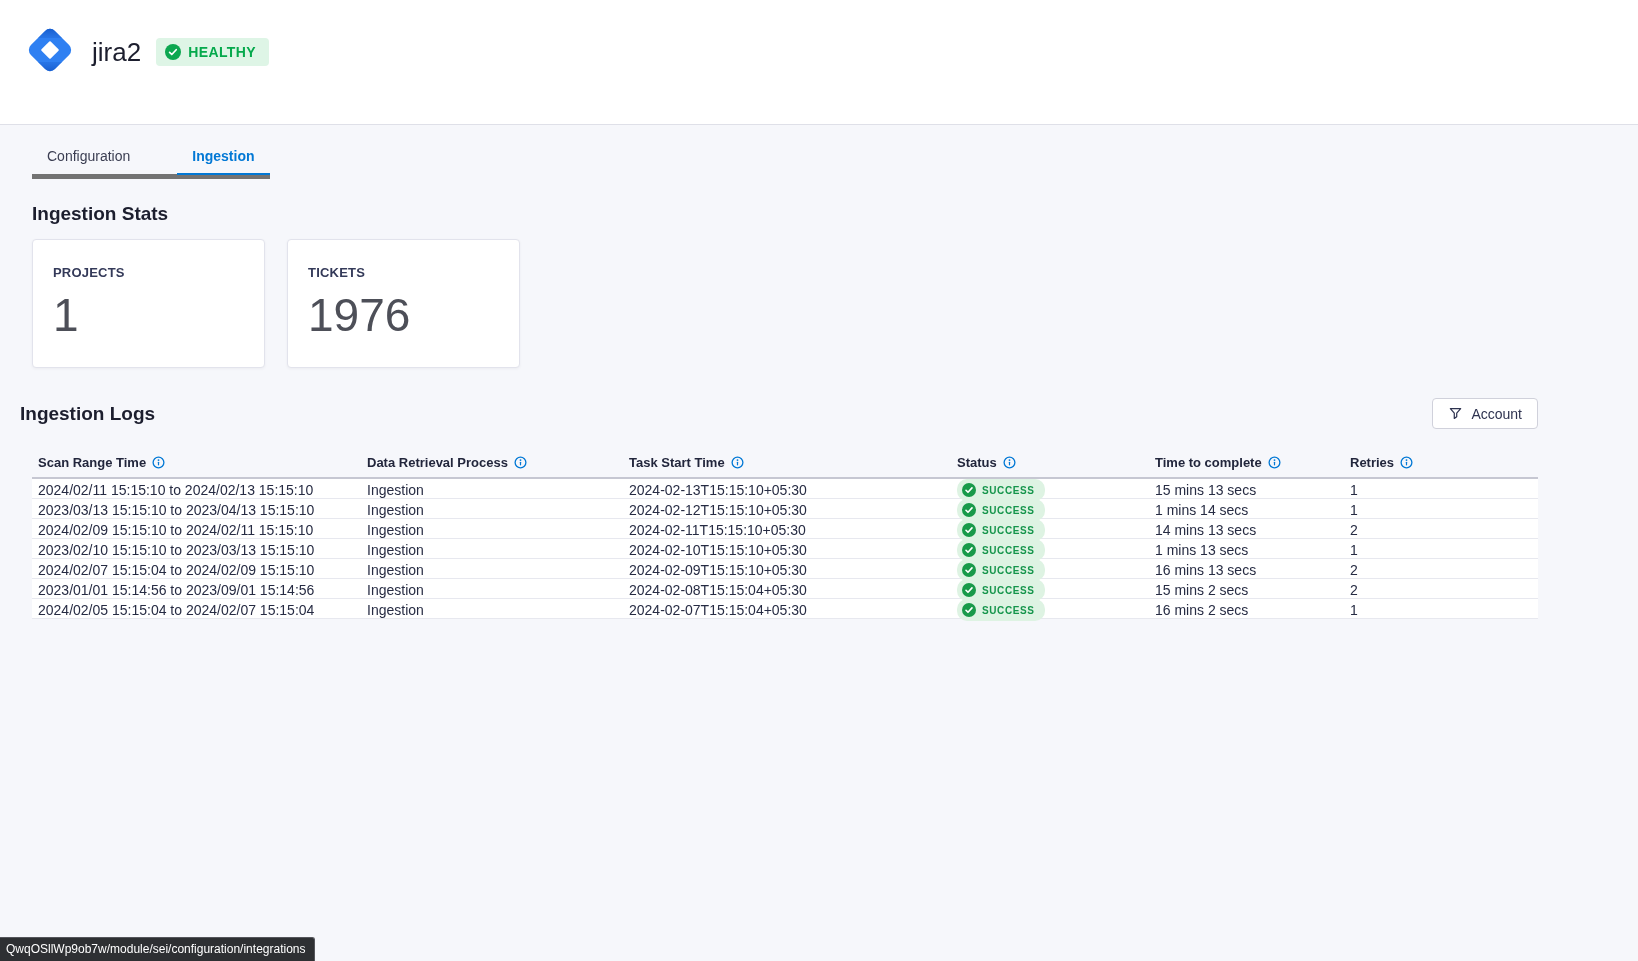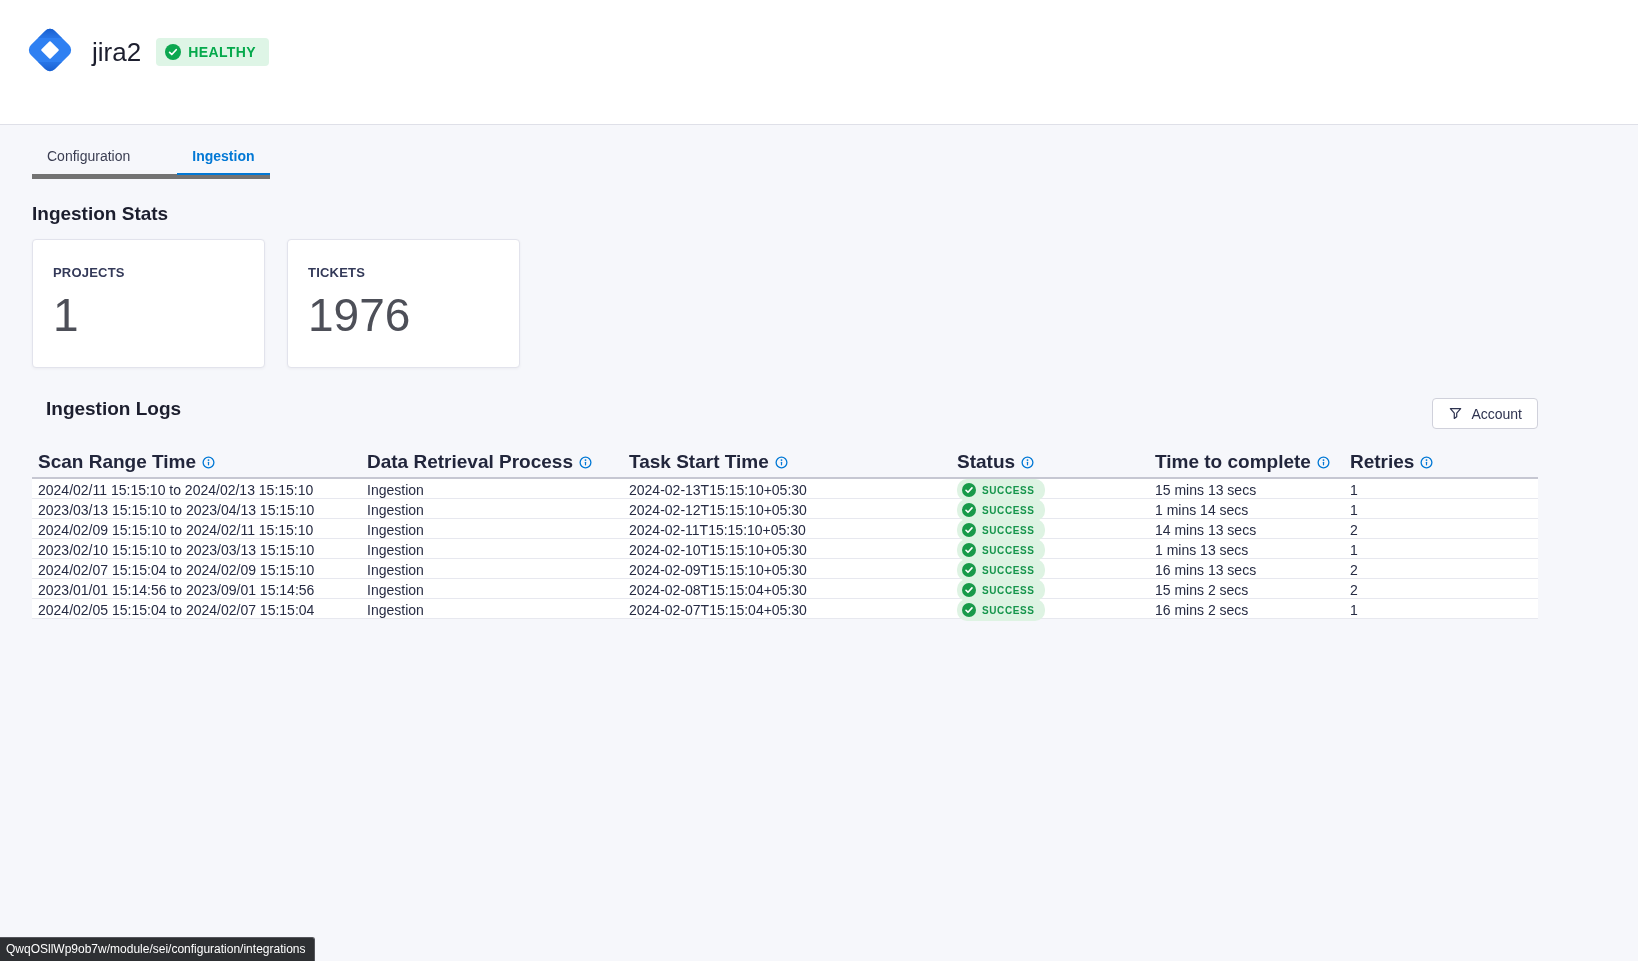--- a/index.html
+++ b/index.html
@@ -60,22 +60,22 @@
     width: 233px; height: 129px;
     background: #fff; border: 1px solid #e2e3ec; border-radius: 4px;
     padding: 25px 0 0 20px;
     box-shadow: 0 1px 3px rgba(40,41,61,.05);
   }
   .stat-label { font-size: 13px; font-weight: 700; color: #343a59; letter-spacing: .2px; }
   .stat-value { font-size: 46px; font-weight: 400; color: #4d4f58; margin-top: 12px; line-height: 1; }
 
   
   .logs-header {
-    display: flex; justify-content: space-between; align-items: flex-start;
-    margin: 30px 100px 0 46px;
+    display: flex; justify-content: space-between; align-items: center;
+    margin: 30px 100px 0 20px;
   }
   .filters-btn {
     display: inline-flex; align-items: center; gap: 8px;
     height: 31px; padding: 0 15px;
     background: #fff; border: 1px solid #d0d1db; border-radius: 4px;
     font-size: 14px; color: #2e3350; cursor: pointer;
     font-family: inherit;
   }
 
   
@@ -85,21 +85,21 @@
     grid-template-columns: 329px 262px 328px 198px 195px 1fr;
     padding-left: 6px;
     align-items: center;
   }
   .thead {
     height: 32px;
     border-bottom: 2px solid #c6c7d2;
   }
   .th {
     display: flex; align-items: center; gap: 6px;
-    font-size: 19px; font-weight: 700; color: #22263c;
+    font-size: 13px; font-weight: 700; color: #22263c;
   }
   .info-icon { display: inline-flex; cursor: pointer; }
   .trow {
     background: #fff; height: 20px;
     border-bottom: 1px solid #e7e8ef;
     font-size: 14px; color: #262b43;
   }
   .success-badge {
     display: inline-flex; align-items: center; gap: 6px;
     background: #def3e3; border-radius: 10px;

